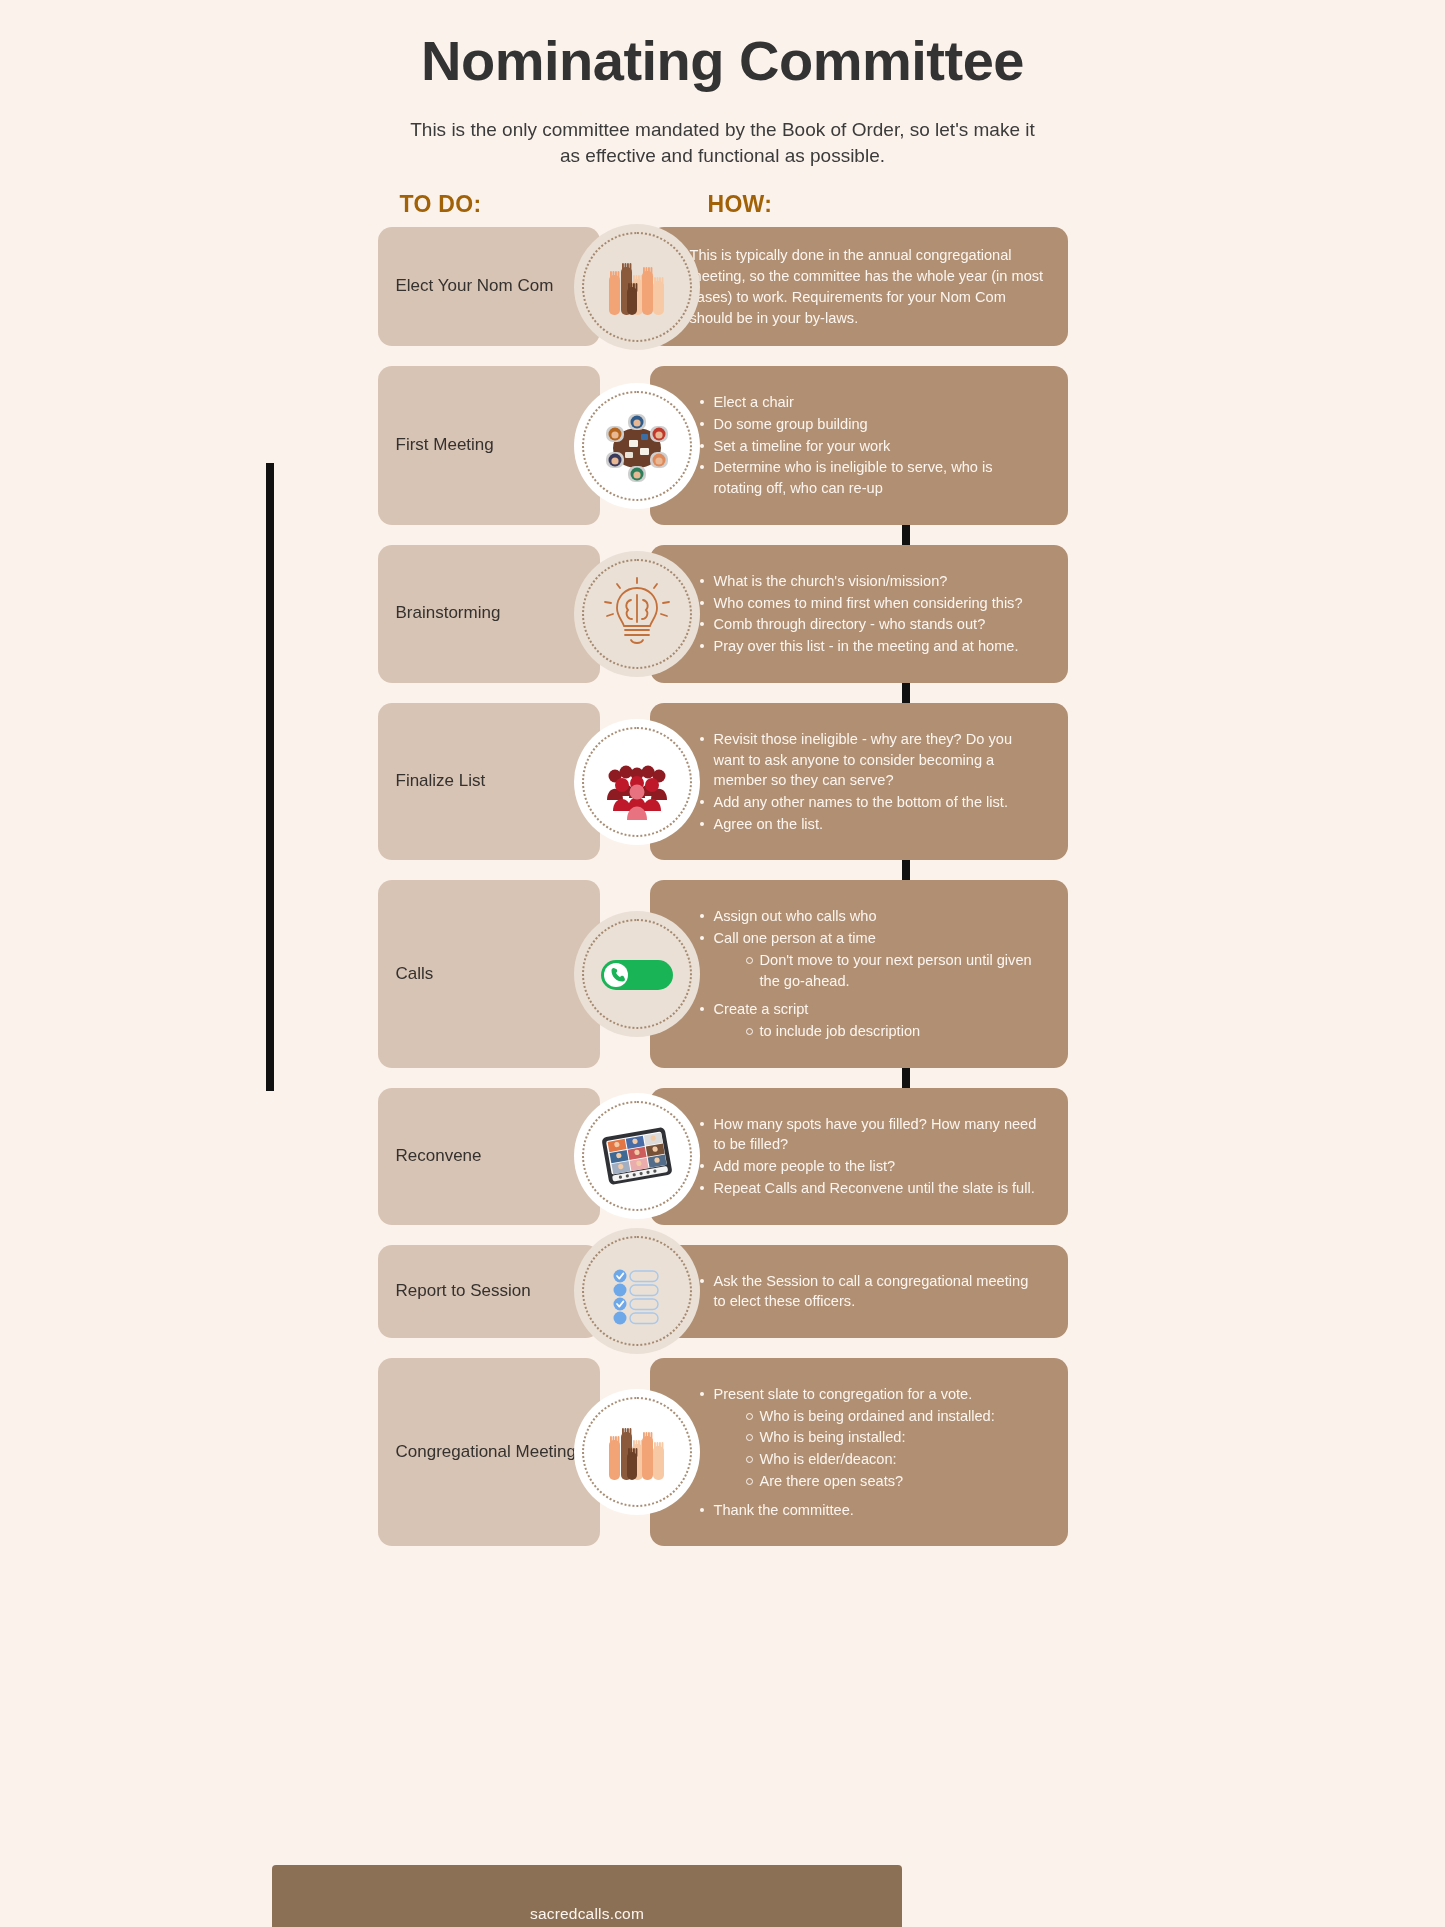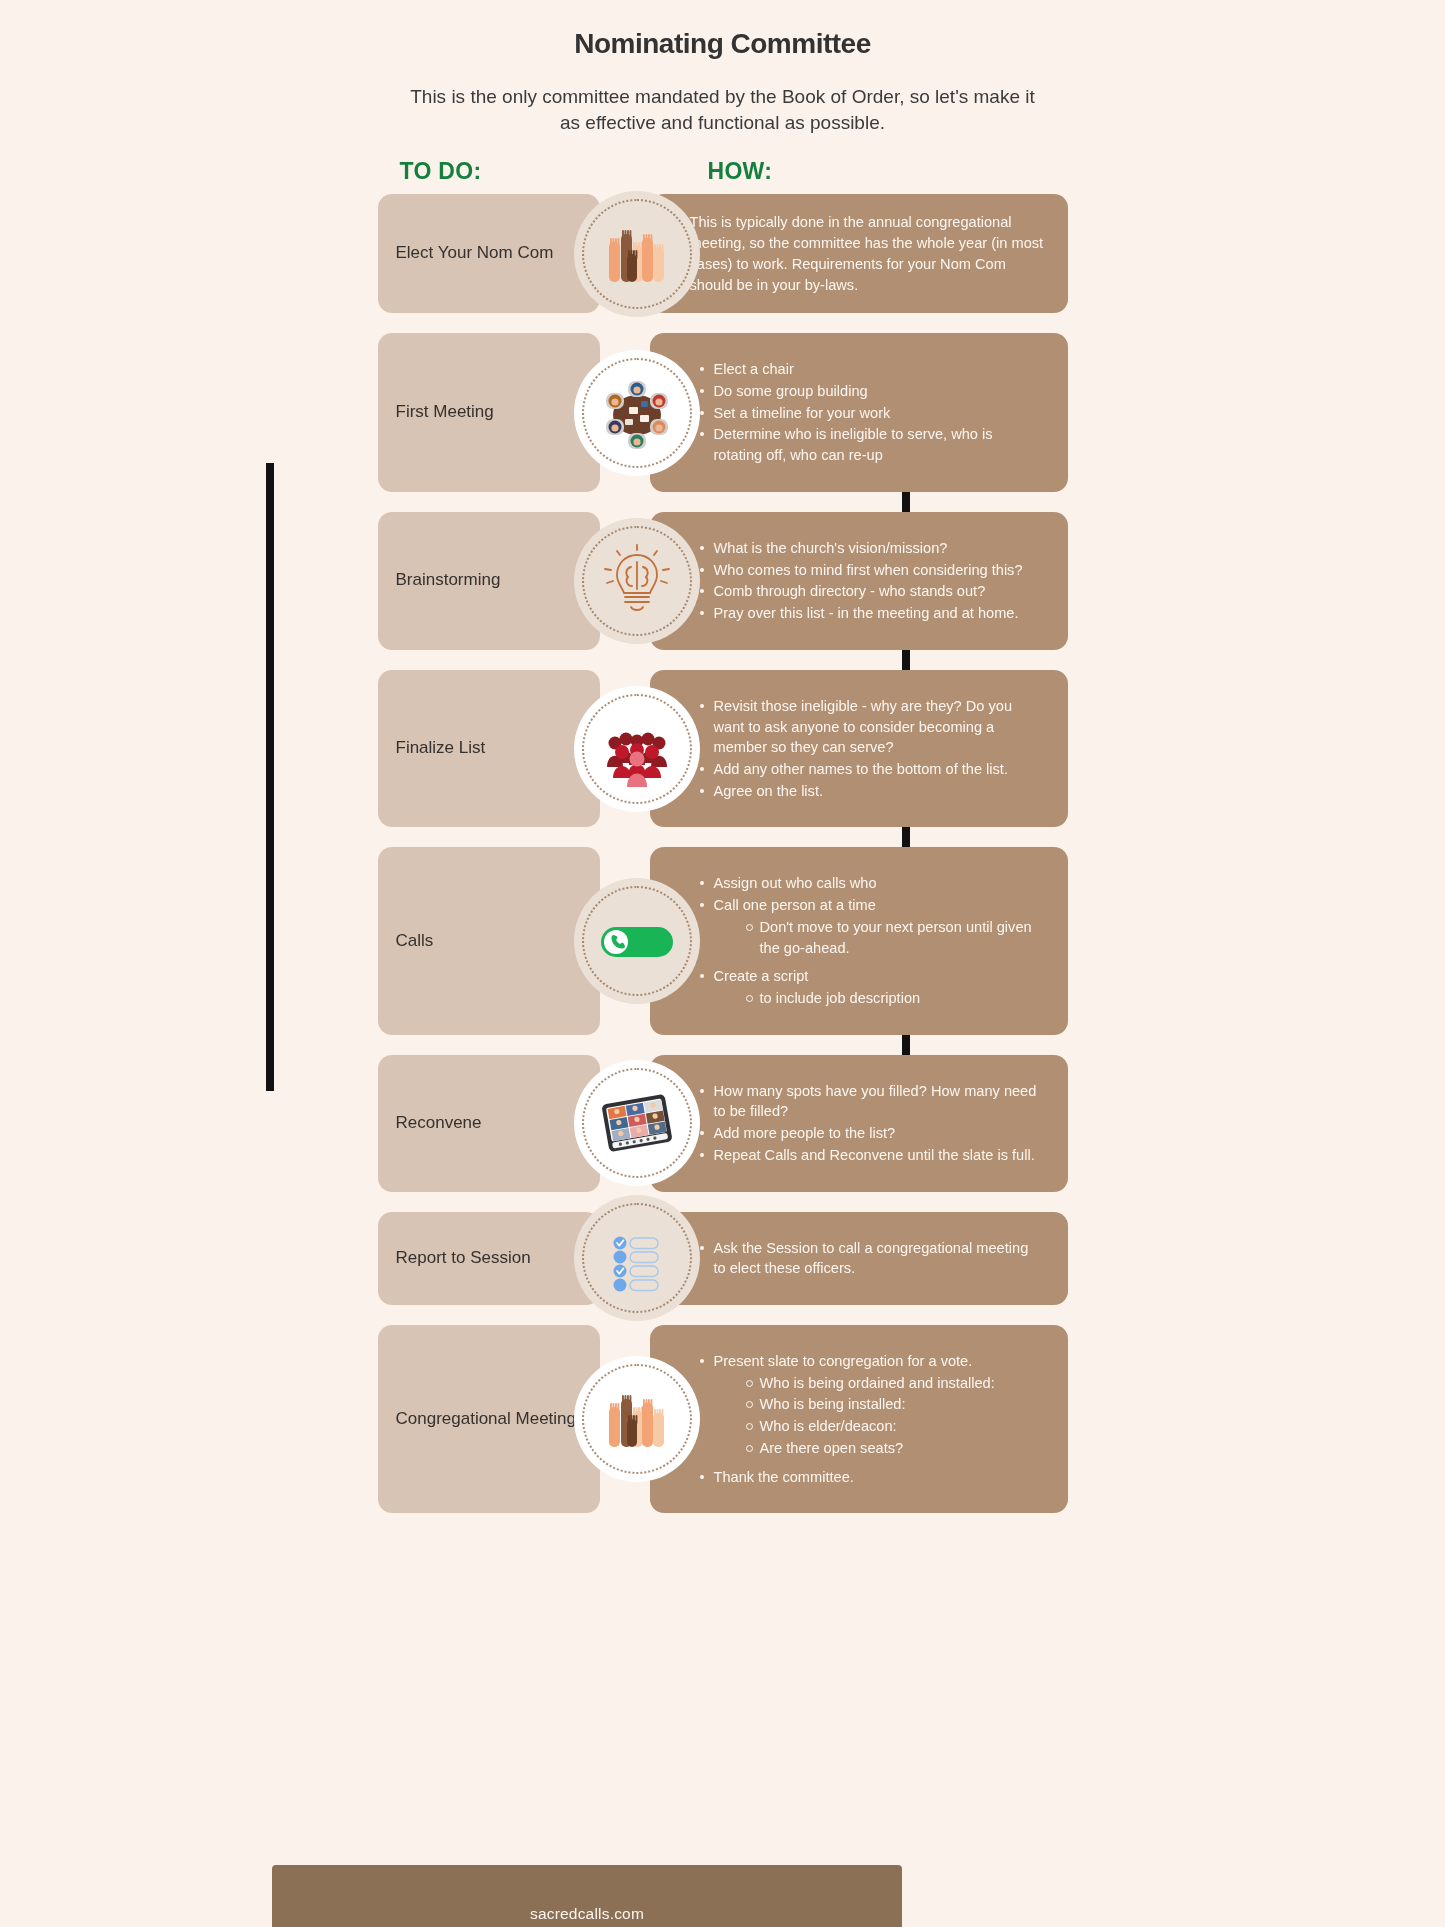--- a/index.html
+++ b/index.html
@@ -13,21 +13,21 @@
   .page {
     position: relative;
     width: 1445px;
     height: 1927px;
     background: #fcf2ec;
   }
 
   
   .title {
     text-align: center;
-    font-size: 28px;
+    font-size: 56px;
     font-weight: bold;
     color: #333333;
     letter-spacing: -0.5px;
     padding-top: 28px;
   }
   .subtitle {
     text-align: center;
     font-size: 19px;
     color: #3b3b3b;
     line-height: 1.38;
@@ -39,21 +39,21 @@
   .col-heads {
     position: relative;
     width: 690px;
     margin: 22px auto 0 auto;
     height: 34px;
   }
   .col-head {
     position: absolute;
     font-size: 23px;
     font-weight: bold;
-    color: #15803d;
+    color: #a16207;
     letter-spacing: 0.3px;
   }
   .col-head.todo { left: 22px; top: 0; }
   .col-head.how  { left: 330px; top: 0; }
 
   
   .sidebar-rule {
     position: absolute;
     width: 8px;
     background: #111111;

